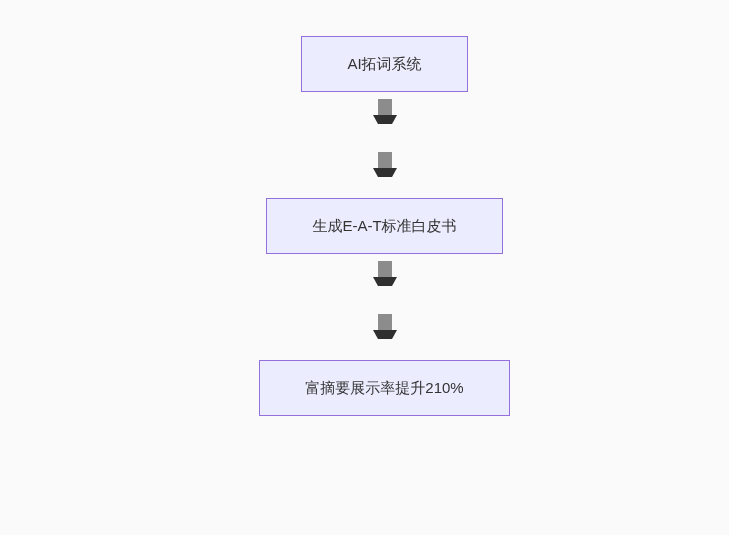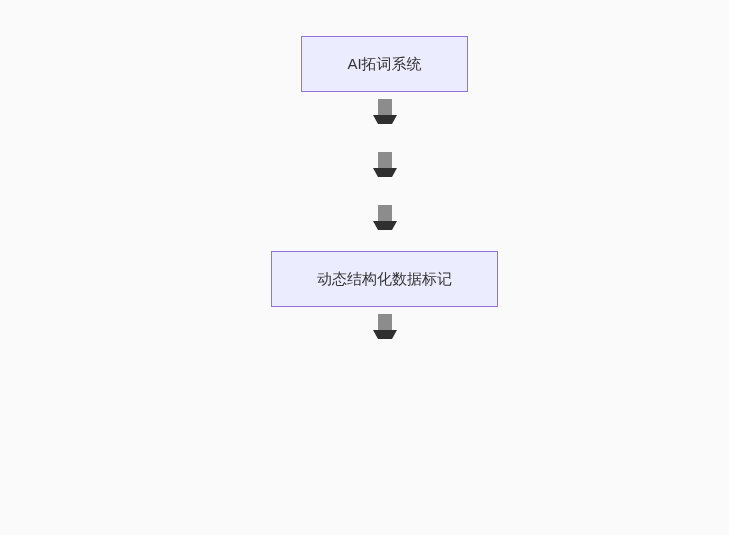--- a/index.html
+++ b/index.html
@@ -71,30 +71,33 @@
       <div class="edge-line"></div>
       <div class="edge-head"></div>
     </div>
 
 
     <div class="edge">
       <div class="edge-line"></div>
       <div class="edge-head"></div>
     </div>
 
-
-    <div class="edge">
-      <div class="edge-line"></div>
-      <div class="edge-head"></div>
-    </div>
-
     <div class="node">
-      <span>动态结构化数据标记</span>
+      <span>生成E-A-T标准白皮书</span>
     </div>
 
     <div class="edge">
       <div class="edge-line"></div>
       <div class="edge-head"></div>
     </div>
 
 
+    <div class="edge">
+      <div class="edge-line"></div>
+      <div class="edge-head"></div>
+    </div>
+
+    <div class="node">
+      <span>富摘要展示率提升210%</span>
+    </div>
+
   </div>
 </div>
 
 </body></html>

